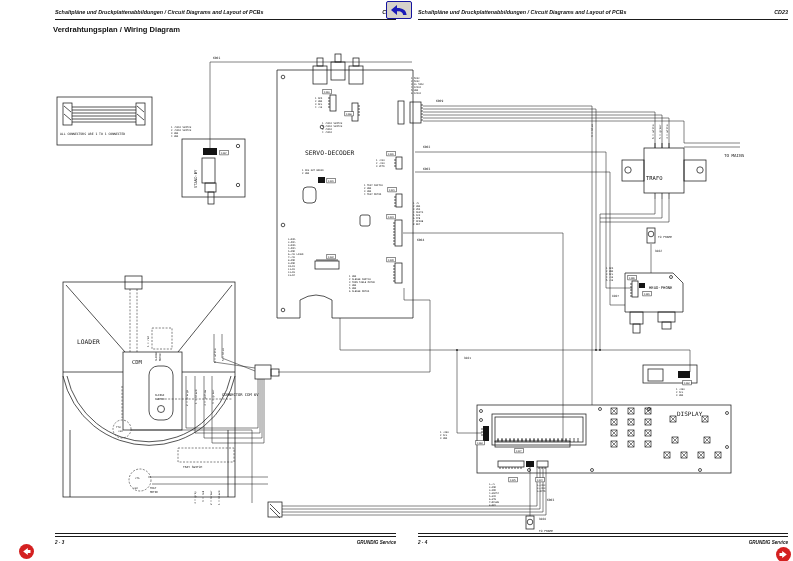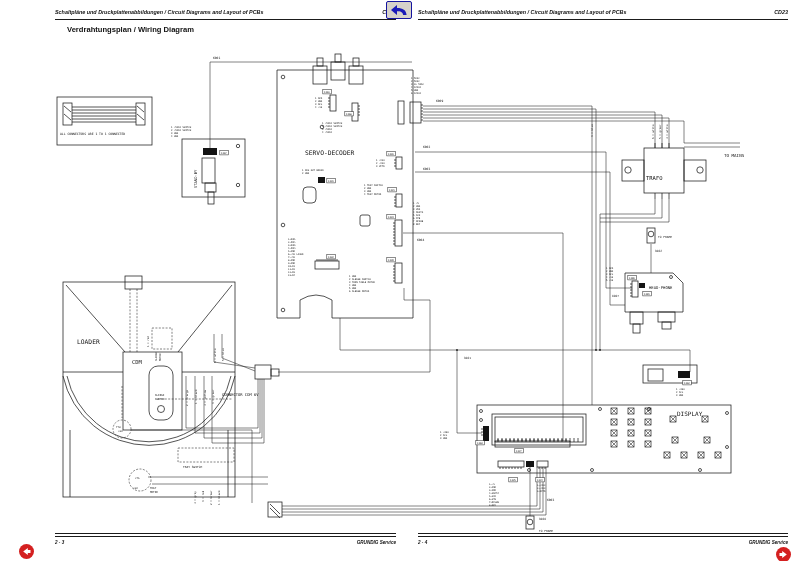--- a/index.html
+++ b/index.html
@@ -5,21 +5,21 @@
   html,body{margin:0;padding:0;background:#888;}
   .sheet{position:relative;width:793px;height:561px;background:#ffffff;overflow:hidden;
          font-family:"Liberation Sans",sans-serif;color:#111;}
   .hdr{position:absolute;top:9px;font-size:5.4px;font-style:italic;font-weight:bold;
        display:flex;justify-content:space-between;white-space:nowrap;overflow:hidden;}
   .hdr-left{left:55px;width:341px;}
   .hdr-right{left:418px;width:370px;}
   .hdr-rule{position:absolute;top:19px;height:1px;background:#1b1b1b;}
   .rule-l{left:55px;width:341px;}
   .rule-r{left:418px;width:370px;}
-  .title{position:absolute;left:67px;top:25px;font-size:7.6px;font-weight:bold;}
+  .title{position:absolute;left:53px;top:25px;font-size:7.6px;font-weight:bold;}
   .ftr-rule-thin{position:absolute;top:533px;height:0.8px;background:#1b1b1b;}
   .ftr-rule-thick{position:absolute;top:535.5px;height:1.8px;background:#1b1b1b;}
   .ftr{position:absolute;top:540px;font-size:4.6px;font-style:italic;font-weight:bold;
        display:flex;justify-content:space-between;}
   .ftr-l{left:55px;width:341px;}
   .ftr-r{left:418px;width:370px;}
   .nav-back{position:absolute;left:386px;top:1px;width:26px;height:18px;background:#d6d2ca;
             border:1.8px solid #15159f;border-radius:2px;padding:0;display:flex;
             align-items:center;justify-content:center;cursor:pointer;}
   .nav-circle{position:absolute;width:15px;height:15px;cursor:pointer;}

